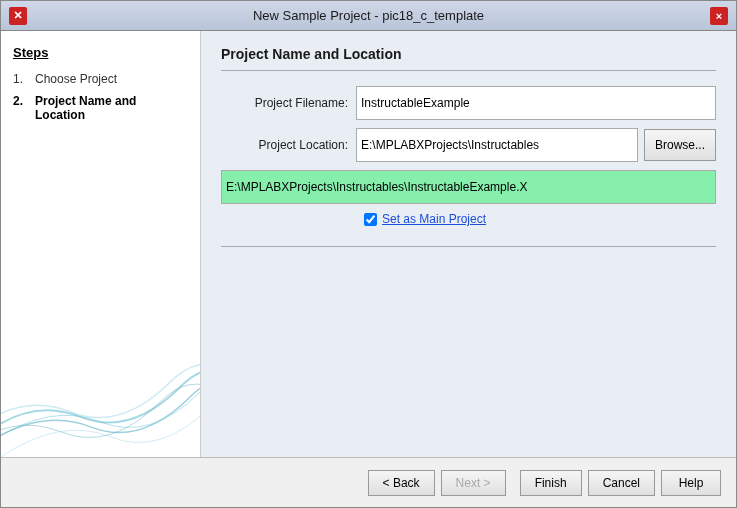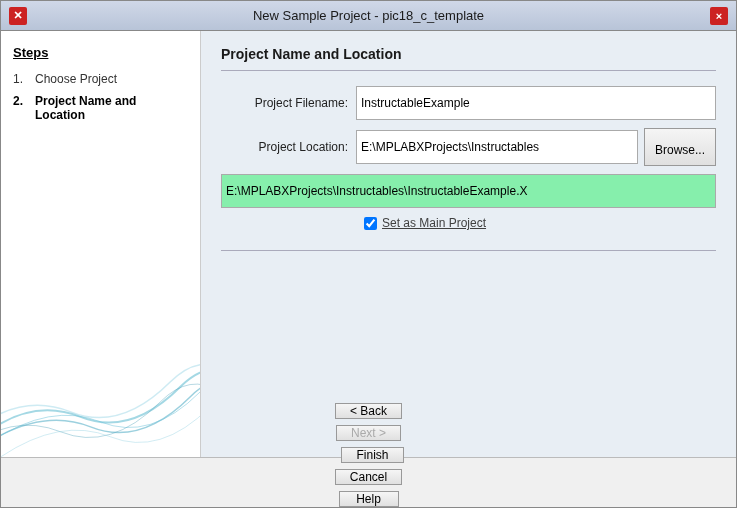--- a/index.html
+++ b/index.html
@@ -140,60 +140,59 @@
       background: white;
       padding: 16px 4px;
       font-size: 12px;
       font-family: inherit;
     }
     .form-input-readonly {
       background: #86efac;
     }
     .browse-btn {
       margin-left: 6px;
-      height: 38px;
-      padding: 14px 10px;
+      height: 32px;
+      padding: 8px 10px;
       font-size: 12px;
       background: linear-gradient(to bottom, #f5f5f5, #e0e0e0);
       border: 1px solid #999;
       cursor: pointer;
       font-family: inherit;
       white-space: nowrap;
     }
     .checkbox-row {
       display: flex;
       align-items: center;
       margin-left: 143px;
       margin-top: 4px;
     }
     .checkbox-row input[type="checkbox"] {
       margin-right: 5px;
       cursor: pointer;
     }
     .checkbox-label {
       font-size: 12px;
-      color: #404040;
+      color: #1d4ed8;
       text-decoration: underline;
       cursor: pointer;
     }
     .divider {
       border: none;
       border-top: 1px solid #aab;
       margin: 20px 0;
     }
     .footer {
       height: 50px;
       background: #f0f0f0;
       border-top: 1px solid #bbb;
       display: flex;
       align-items: center;
       justify-content: flex-end;
       padding: 0 15px;
       gap: 6px;
-      flex-direction: column;
     }
     .footer-btn {
       height: 26px;
       padding: 0 14px;
       font-size: 12px;
       font-family: inherit;
       background: linear-gradient(to bottom, #f5f5f5, #e0e0e0);
       border: 1px solid #999;
       cursor: pointer;
       min-width: 60px;

